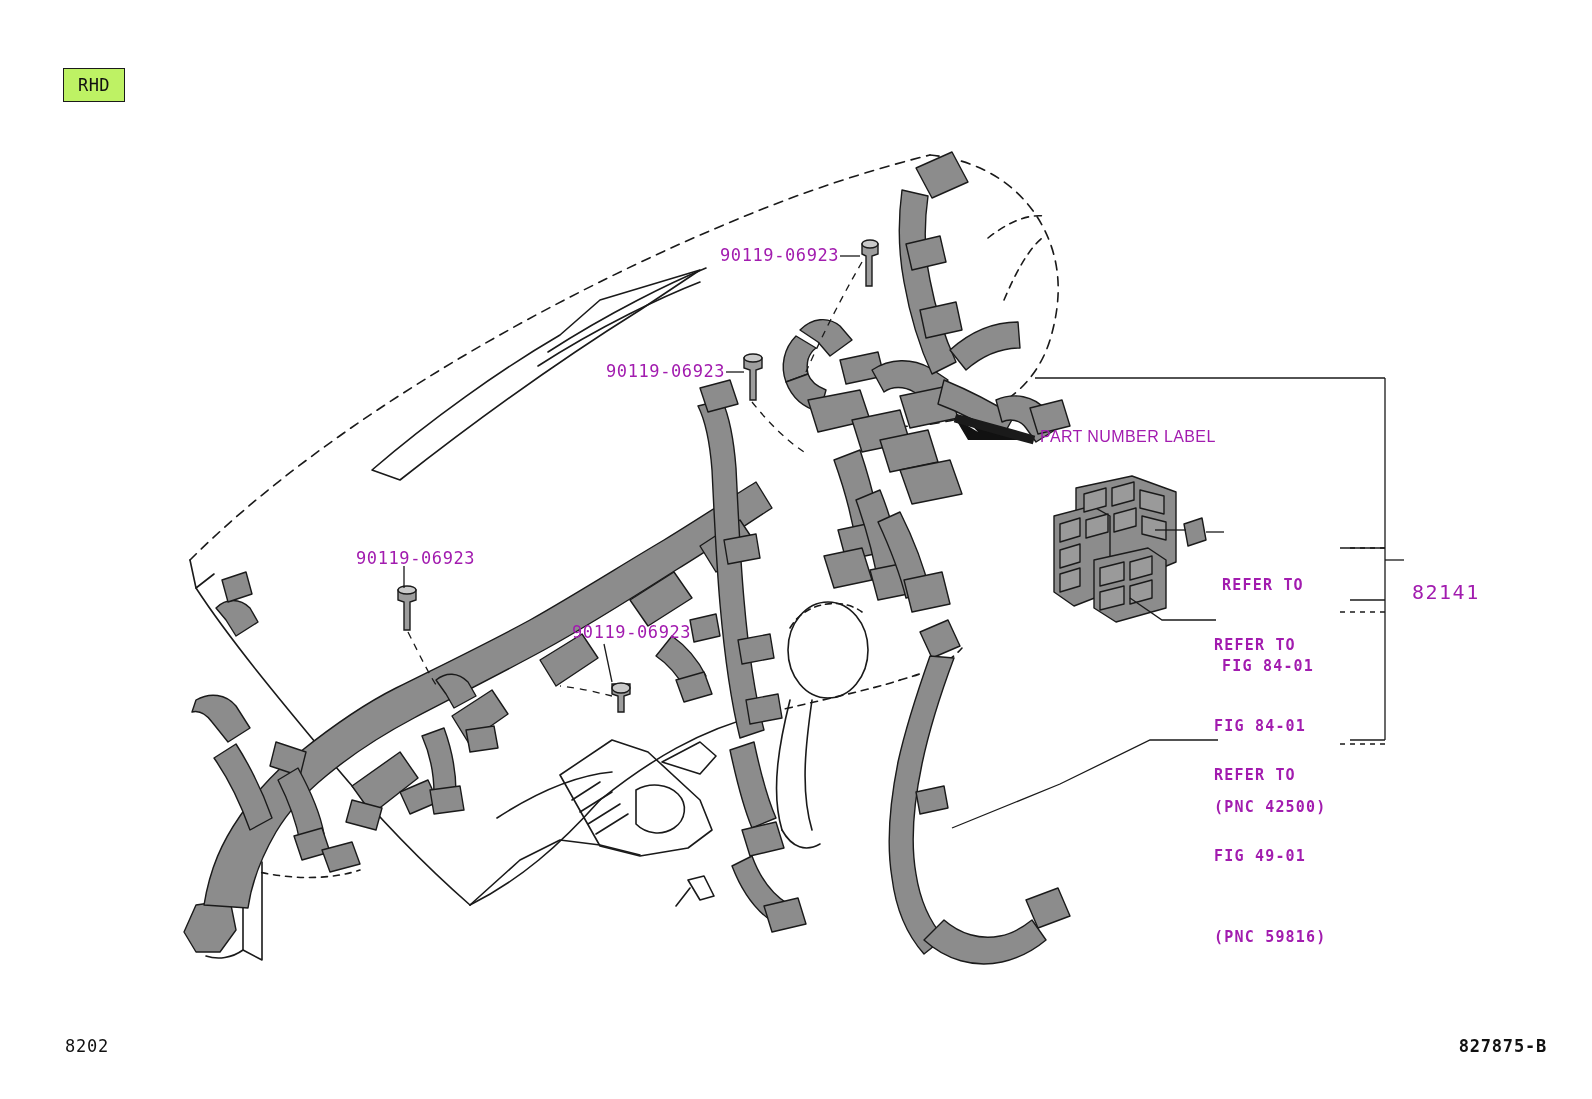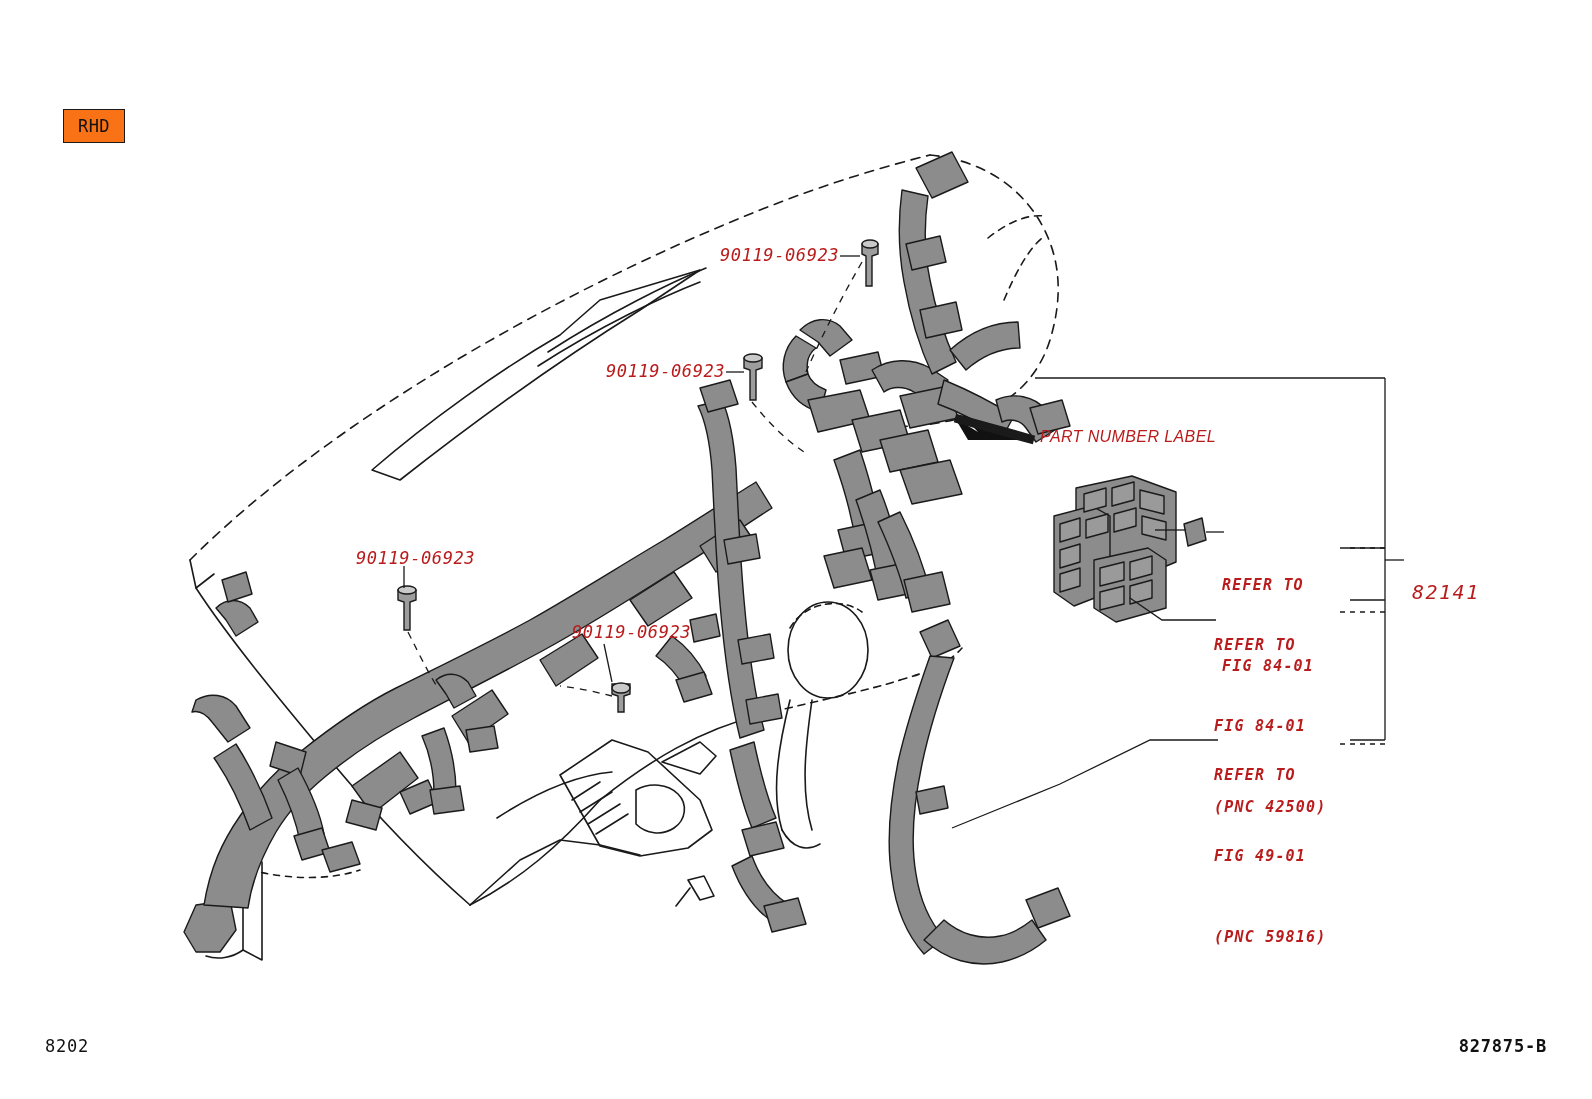--- a/index.html
+++ b/index.html
@@ -22,29 +22,27 @@
     width: 60px;
     height: 32px;
     border: 1px solid #1a1a1a;
     display: flex;
     align-items: center;
     justify-content: center;
     font-family: "DejaVu Sans Mono", monospace;
     font-size: 17px;
     letter-spacing: 0.5px;
     color: #111;
-    background: #f97316;
-    margin-top: 41px;
+    background: #bef264;
   }
   .label {
     position: absolute;
     font-family: "DejaVu Sans Mono", monospace;
-    color: #b91c1c;
+    color: #a21caf;
     white-space: pre;
-    font-style: italic;
   }
   .callout {
     font-size: 17px;
     letter-spacing: 0.6px;
   }
   .refer {
     font-size: 15px;
     font-weight: bold;
     letter-spacing: 1.2px;
     line-height: 27px;
@@ -57,20 +55,21 @@
   .big-num {
     font-size: 20px;
     letter-spacing: 1.5px;
   }
   .footer {
     position: absolute;
     font-family: "DejaVu Sans Mono", monospace;
     font-size: 17px;
     color: #111;
     letter-spacing: 0.8px;
+    margin-left: 20px;
   }
   svg.art {
     position: absolute;
     left: 0;
     top: 0;
     width: 1592px;
     height: 1099px;
   }
 </style>
 </head>

